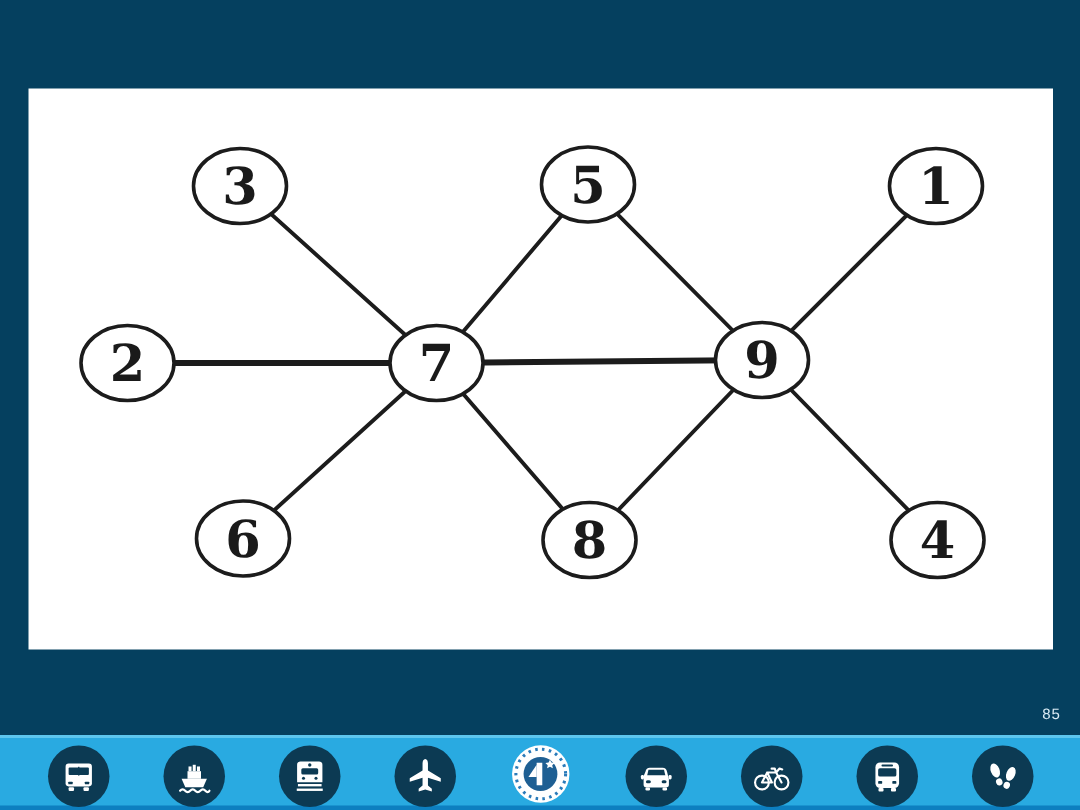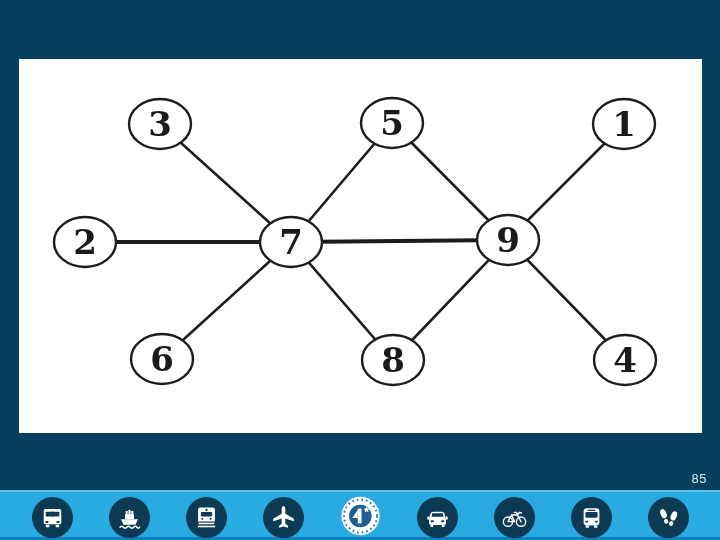--- a/index.html
+++ b/index.html
@@ -12,21 +12,21 @@
     position:absolute;left:19px;top:59px;width:683px;height:374px;
     background:var(--panel-background,#ffffff);
   }
   .panel svg{display:block;width:683px;height:374px;}
   .node-label{
     font-family:"DejaVu Serif",serif;font-weight:bold;font-size:34px;
     fill:var(--label-color,#1a1a1a);
   }
   .page-number{
     position:absolute;top:471px;right:13px;
-    color:var(--page-number-color,#d8e9f3);font-size:13px;letter-spacing:.5px;
+    color:var(--page-number-color,#d8e9f3);font-size:10px;letter-spacing:.5px;
   }
   .footer{
     position:absolute;left:0;bottom:0;width:720px;height:45px;
     background:var(--footer-background,#29aae1);
     border-top:2px solid var(--footer-top-border,#5dc6ee);
     border-bottom:3px solid var(--footer-bottom-border,#0d7fc0);
   }
   .icon-circle{
     position:absolute;top:5px;width:41px;height:41px;border-radius:50%;
     background:var(--icon-circle,#0c3a53);

